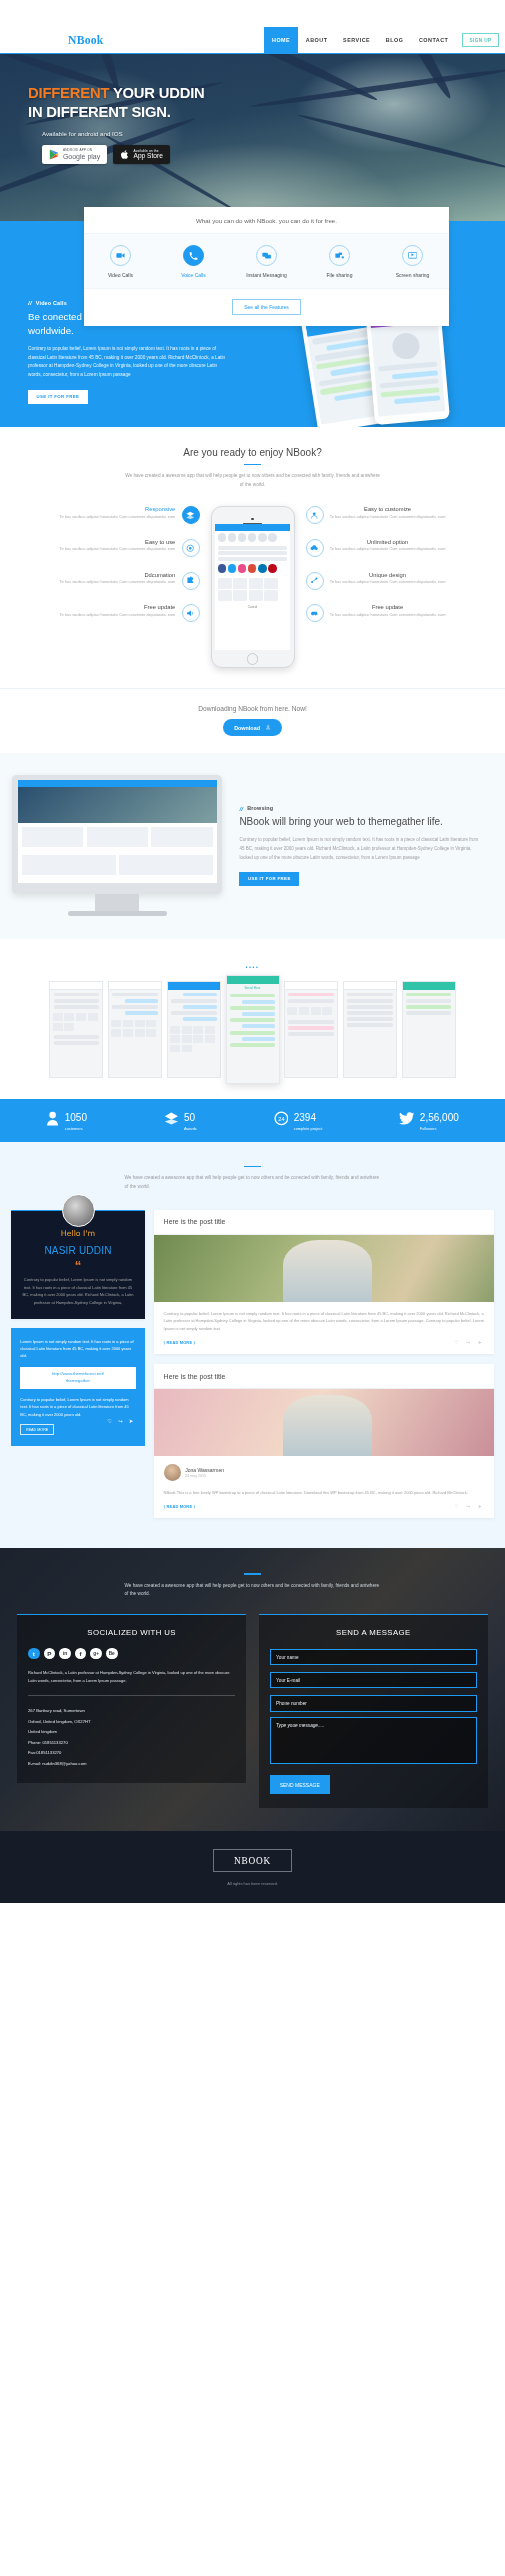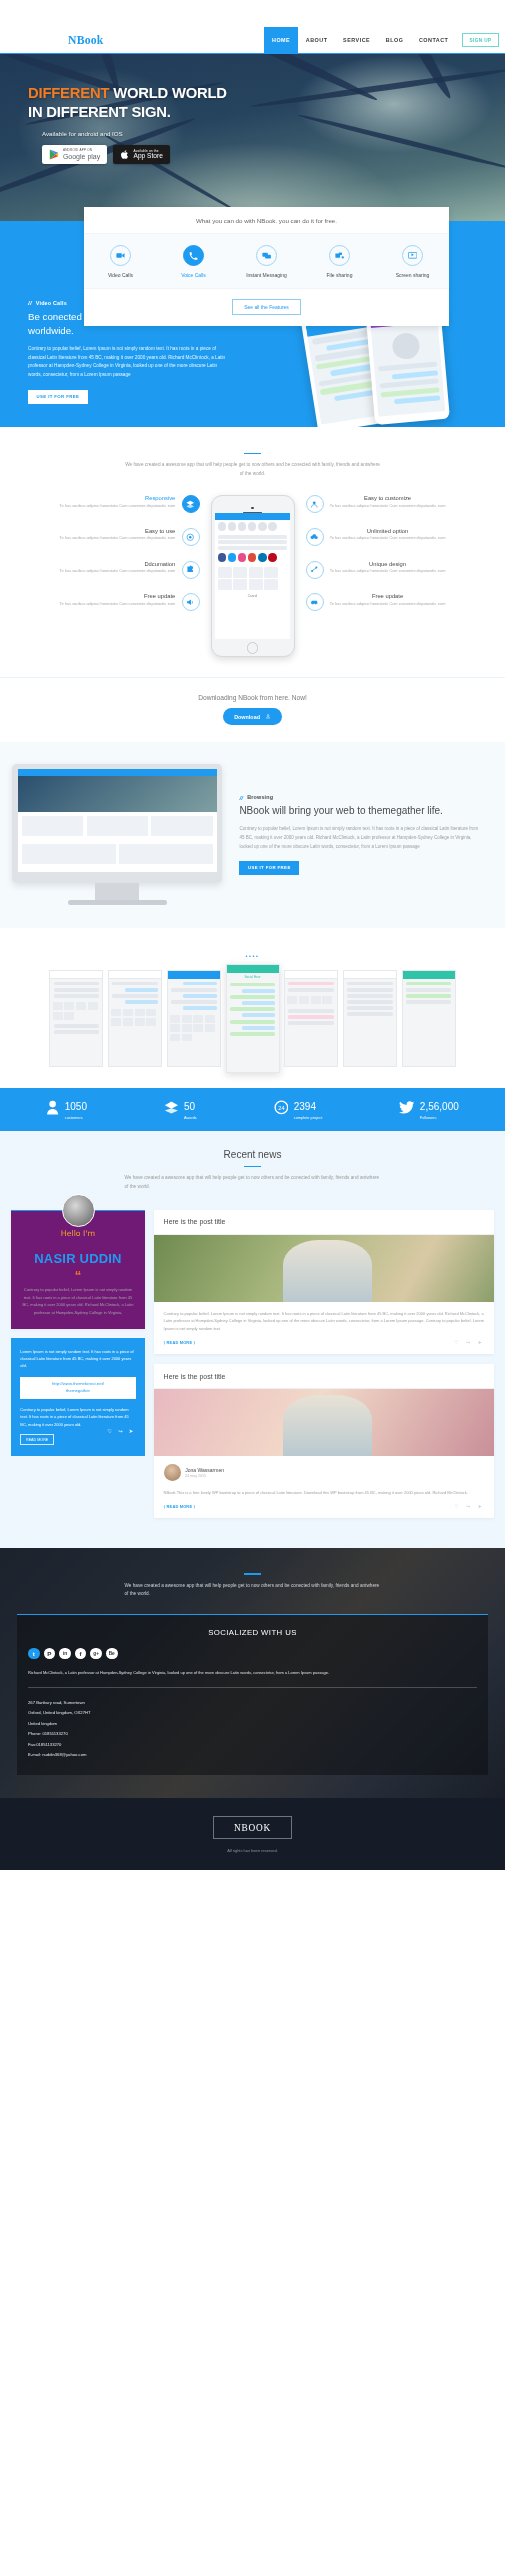--- a/index.html
+++ b/index.html
@@ -179,27 +179,27 @@
   .stat { display: flex; align-items: center; gap: 5.4px; color: #fff; }
   .stat .num { font-size: 10px; line-height: 1; }
   .stat .lbl { font-size: 3.9px; margin-top: 1.6px; opacity: .95; }
 
   
   .news { background: #eef7fd; padding: 18.6px 0 20px; }
   .news .sec-title, .news h2 { text-align: center; }
   .news-grid { display: flex; gap: 9.3px; padding: 0 11px; margin-top: 18.6px; align-items: flex-start; }
   .col-a { width: 134px; flex: none; }
   .col-b { flex: 1; }
-  .testi { background: #701a75; border-top: 1.6px solid #1e9bf0; padding: 18.6px 11px 12.4px; position: relative; text-align: center; box-shadow: 0 0.8px 3.1px rgba(0,0,0,.06); }
+  .testi { background: #0f172a; border-top: 1.6px solid #1e9bf0; padding: 18.6px 11px 12.4px; position: relative; text-align: center; box-shadow: 0 0.8px 3.1px rgba(0,0,0,.06); }
   .testi .ava {
     width: 33px; height: 33px; border-radius: 50%; position: absolute; left: 50%; margin-left: -16.3px; top: -16.3px;
     background: radial-gradient(circle at 40% 35%, #d8d8d8, #8d8d8d 60%, #5c5c5c); border: 1.6px solid #fff;
   }
   .testi .hello { font-family: "DejaVu Sans", sans-serif; color: #f6a623; font-size: 7.8px; }
-  .testi .tname { color: #1e9bf0; font-size: 13px; font-weight: bold; margin-top: 13px; letter-spacing: 0.2px; }
+  .testi .tname { color: #1e9bf0; font-size: 10px; font-weight: normal; margin-top: 7px; letter-spacing: 0.2px; }
   .testi .quote { color: #f47b20; font-size: 13.2px; font-weight: bold; line-height: .8; margin: 4.7px 0 4.7px; }
   .testi p { font-size: 4px; color: #a2a2a2; line-height: 1.9; }
   .promo { background: #1e9bf0; color: #fff; padding: 9.3px 9.3px 11px; margin-top: 9.3px; }
   .promo p { font-size: 4px; line-height: 1.85; }
   .promo .url-box { background: #fff; color: #1e9bf0; font-size: 4.3px; text-align: center; padding: 4.7px 3.1px; margin: 7px 0; line-height: 1.5; }
   .promo .rmore { font-size: 3.7px; border: 0.8px solid rgba(255,255,255,.8); display: inline-block; padding: 2.3px 4.7px; margin-top: 6.2px; }
   .promo-icons { float: right; font-size: 5.4px; opacity: .9; letter-spacing: 2.3px; }
   .post { background: #fff; box-shadow: 0 0.8px 3.1px rgba(0,0,0,.06); margin-bottom: 10px; }
   .post h3 { font-size: 7px; font-weight: normal; color: #4a4a4a; padding: 8.5px 9.3px; border-bottom: 0.8px solid #eef1f4; }
   .post .thumb { height: 67px; background: linear-gradient(120deg,#6f8a4f,#a8b77e 40%,#d8c9a4 75%,#8a9e6a); position: relative; overflow: hidden; }
@@ -268,21 +268,21 @@
     <div class="branch" style="left:155px;top:-7.8px;width:233px;height:9.3px;transform:rotate(25deg);"></div>
     <div class="branch" style="left:249px;top:31px;width:264px;height:6.2px;transform:rotate(-8deg);"></div>
     <div class="branch" style="left:295px;top:85px;width:218px;height:4.7px;transform:rotate(14deg);"></div>
     <div class="branch" style="left:-31px;top:101px;width:233px;height:7px;transform:rotate(-20deg);"></div>
     <div class="branch" style="left:93px;top:117px;width:155px;height:3.9px;transform:rotate(30deg);"></div>
     <div class="branch" style="left:357px;top:-15.5px;width:124px;height:11px;transform:rotate(60deg);"></div>
     <div class="branch" style="left:47px;top:-19.4px;width:109px;height:8.5px;transform:rotate(72deg);"></div>
 
     <div class="hero-inner">
       <h1>
-        <span class="orange">DIFFERENT</span><span> WORLD WORLD</span><br>
+        <span class="orange">DIFFERENT</span><span> YOUR UDDIN</span><br>
         <span>IN DIFFERENT SIGN.</span>
       </h1>
       <div class="avail">Available for android and IOS</div>
       <div class="stores">
         <div class="store google">
           <span class="glyph">
             <svg viewBox="0 0 24 26" width="10" height="11">
                 <polygon points="2,1 16,13 2,25" fill="#34A853"></polygon>
                 <polygon points="2,1 16,13 22,9" fill="#4285F4"></polygon>
                 <polygon points="2,25 16,13 22,17" fill="#EA4335"></polygon>
@@ -397,20 +397,21 @@
           <div class="bubble r"></div>
           <div class="bubble"></div>
           <div class="bubble g"></div>
           <div class="bubble r"></div>
         </div>
       </div>
     </div>
   </div>
 
   <div class="ready">
+    <h2 class="sec-title">Are you ready to enjoy NBook?</h2>
     <div class="sec-rule"></div>
     <p class="sec-sub">We have created a awesome app that will help people get to now others and be conected with family, friends and antwhere of the world.</p>
 
     <div class="ready-grid">
       <div class="col-feats col-left">
         <div class="fitem">
           <div class="icon solid">
             <svg width="8.5" height="8.5" viewBox="0 0 24 24">
                 <polygon points="12,2 23,8 12,14 1,8" fill="currentColor"></polygon>
                 <polygon points="12,12 23,18 12,23 1,18" fill="currentColor" opacity=".7"></polygon>
@@ -742,21 +743,20 @@
           </svg>
       </span>
       <span>
         <span class="num">2,56,000</span>
         <span class="lbl" style="display:block">Followers</span>
       </span>
     </div>
   </div>
 
   <div class="news">
-    <h2 class="sec-title">Recent news</h2>
     <div class="sec-rule"></div>
     <p class="sec-sub">We have created a awesome app that will help people get to now others and be conected with family, friends and antwhere of the world.</p>
 
     <div class="news-grid">
       <div class="col-a">
         <div class="testi">
           <div class="ava"></div>
           <div class="hello">Hello I'm</div>
           <div class="tname">NASIR UDDIN</div>
           <div class="quote">“</div>
@@ -833,20 +833,28 @@
         <div class="addr">
           <div>267 Banbury road, Sumertown</div>
           <div>Oxford, United kingdom, OX27HT</div>
           <div>United kingdom</div>
           <div>Phone: 01851133270</div>
           <div>Fax:01851133270</div>
           <div>E-mail: nuddin368@yahoo.com</div>
         </div>
       </div>
 
+      <div class="panel">
+        <h3>SEND A MESSAGE</h3>
+        <input class="field" type="text" placeholder="Your name" style="">
+        <input class="field" type="text" placeholder="Your E-mail" style="">
+        <input class="field" type="text" placeholder="Phone number" style="">
+        <textarea class="field" placeholder="Type youe message....." style=""></textarea>
+        <button class="btn-send">SEND MESSAGE</button>
+      </div>
     </div>
   </div>
 
   <div class="footer">
     <div class="fbox">NBOOK</div>
     <div class="copy">All rights has been reserved.</div>
   </div>
 
 </div>
 

